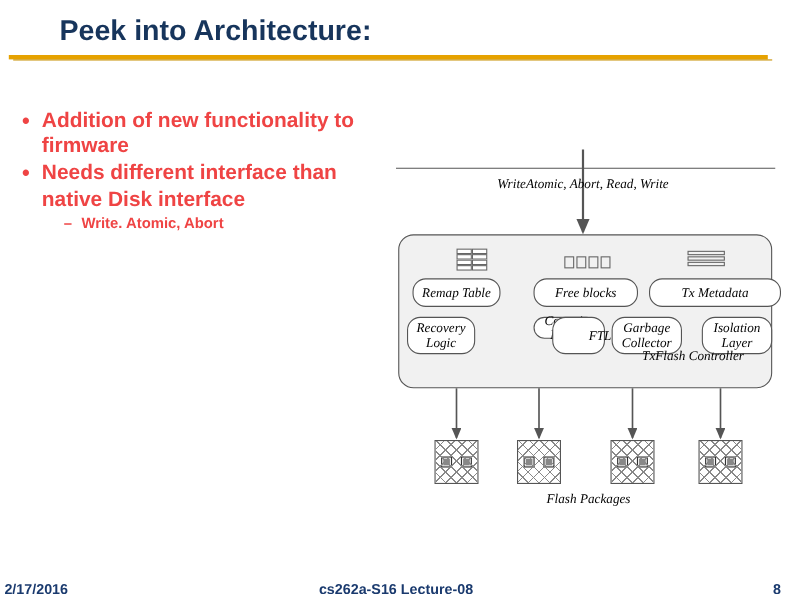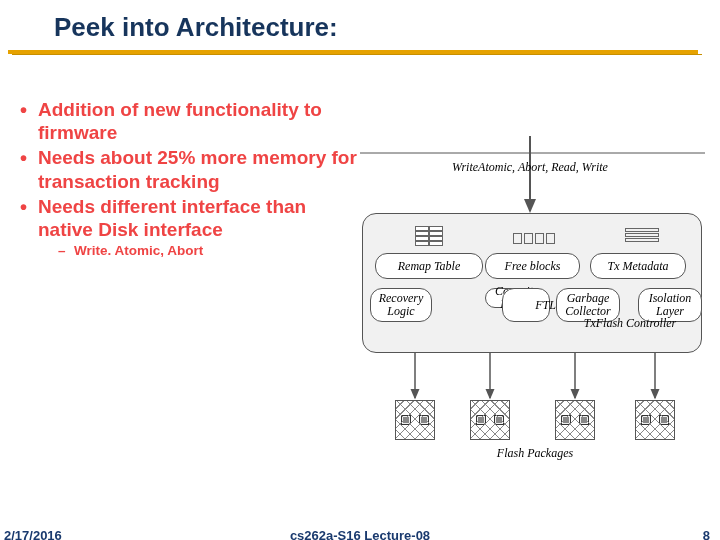--- a/index.html
+++ b/index.html
@@ -167,21 +167,20 @@
 
 <div class="title">Peek into Architecture:</div>
 <div class="underline1"></div>
 <div class="underline2"></div>
 
 <div class="content">
   <ul class="lvl1">
     <li>
       <span>Addition of new functionality to firmware</span>
     </li>
-    <li>Needs about 25% more memory for transaction tracking</li>
     <li>
       <span>Needs different interface than native Disk interface</span>
       <ul class="lvl2">
         <li>Write. Atomic, Abort</li>
       </ul>
     </li>
   </ul>
 </div>
 
 <div class="diagram">
@@ -222,23 +221,23 @@
     <div style="position:absolute; width:9px; height:11px; border:1px solid #666; left:22px;"></div>
     <div style="position:absolute; width:9px; height:11px; border:1px solid #666; left:33px;"></div>
   </div>
 
   <div style="position:absolute; top:150px; left:265px;">
     <div style="position:absolute; width:34px; height:4px; border:1px solid #666; top:0;"></div>
     <div style="position:absolute; width:34px; height:4px; border:1px solid #666; top:5px;"></div>
     <div style="position:absolute; width:34px; height:4px; border:1px solid #666; top:10px;"></div>
   </div>
 
-  <div class="rbox" style="top:175px; left:15px; width:108px; height:26px;font-style:italic;">Remap Table</div>
+  <div class="rbox" style="top:175px; left:15px; width:80px; height:26px;font-style:italic;">Remap Table</div>
   <div class="rbox" style="top:175px; left:125px; width:95px; height:26px;">Free blocks</div>
-  <div class="rbox" style="top:175px; left:230px; width:96px; height:26px;">Tx Metadata</div>
+  <div class="rbox" style="top:175px; left:230px; width:120px; height:26px;">Tx Metadata</div>
 
   <div class="rbox" style="top:210px; left:10px; width:62px; height:34px;">Recovery<br>Logic</div>
   <div class="rbox" style="top:210px; left:78px; width:58px; height:20px;margin-left:47px;">Commit<br>Logic</div>
   <div class="rbox" style="top:210px; left:142px; width:48px; height:34px;padding-left:41px;">FTL</div>
   <div class="rbox" style="top:210px; left:196px; width:64px; height:34px;">Garbage<br>Collector</div>
   <div class="rbox" style="top:210px; left:278px; width:64px; height:34px;">Isolation<br>Layer</div>
 
   <div class="label" style="top:238px; left:200px; width:140px; text-align:center;">TxFlash Controller</div>
 
   <div class="pkg" style="top:322px; left:35px;">

